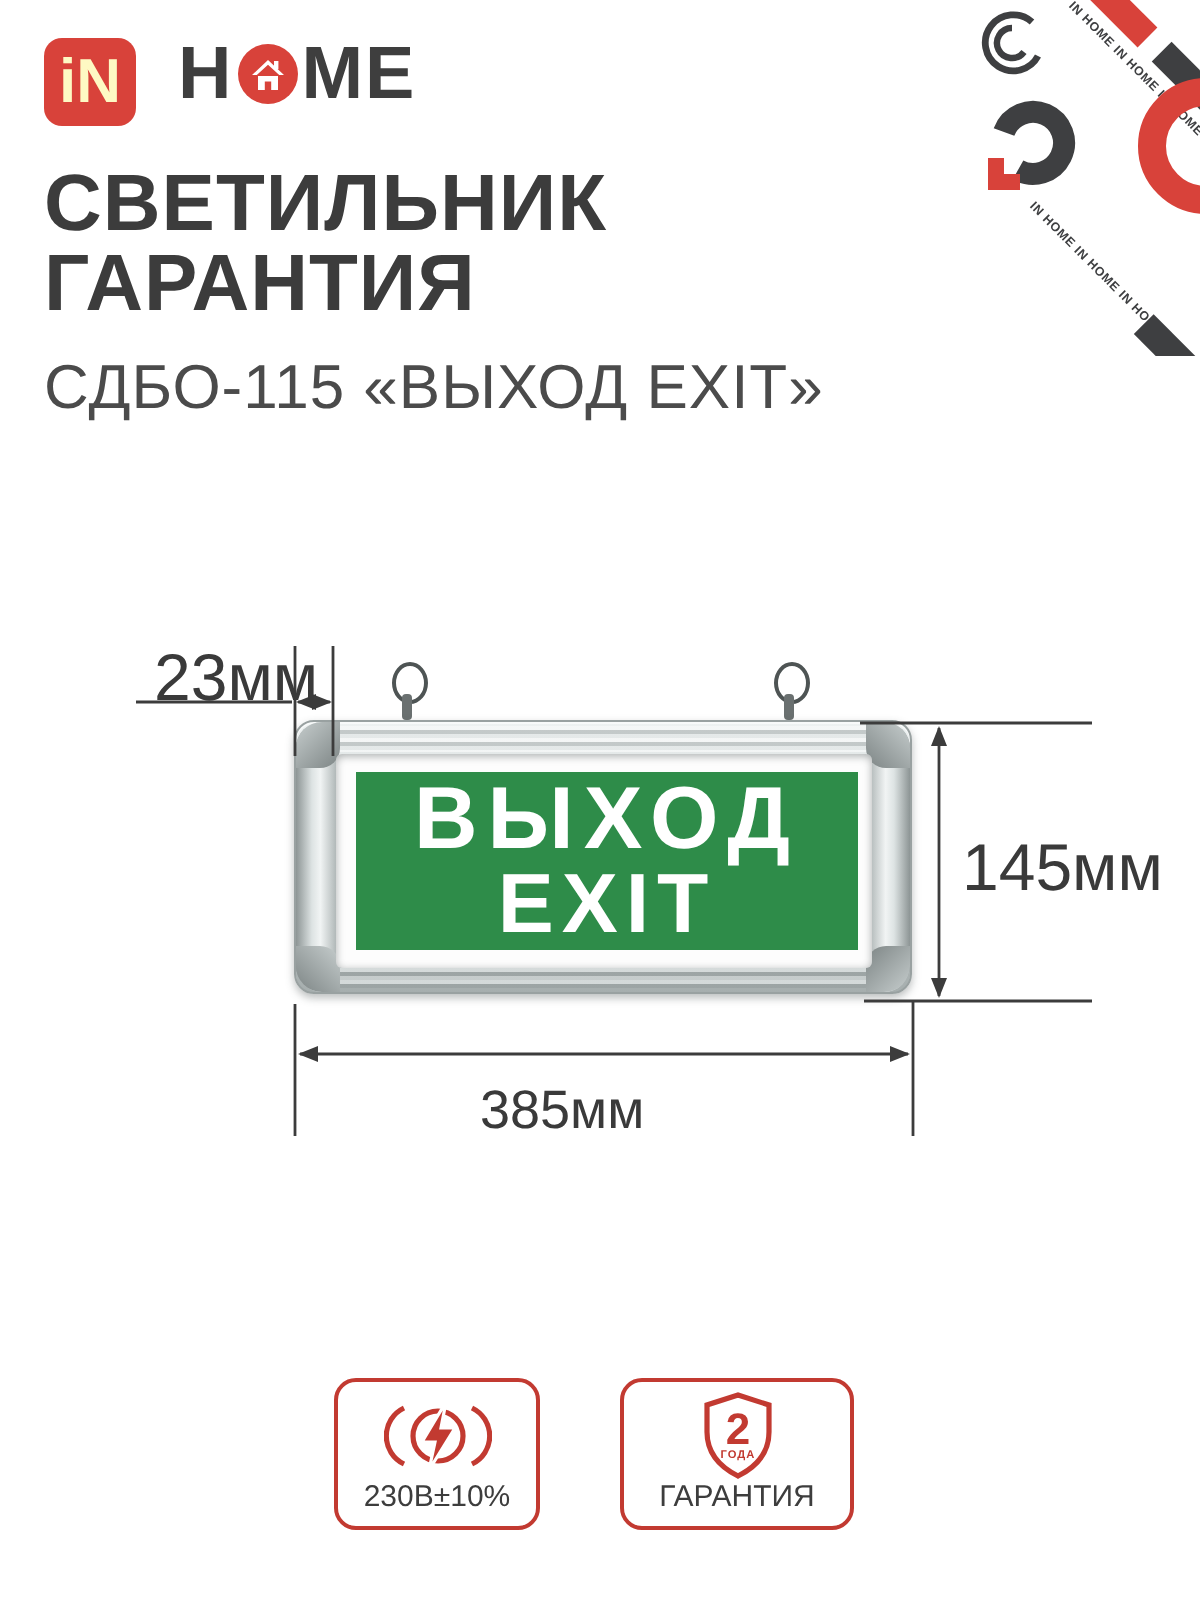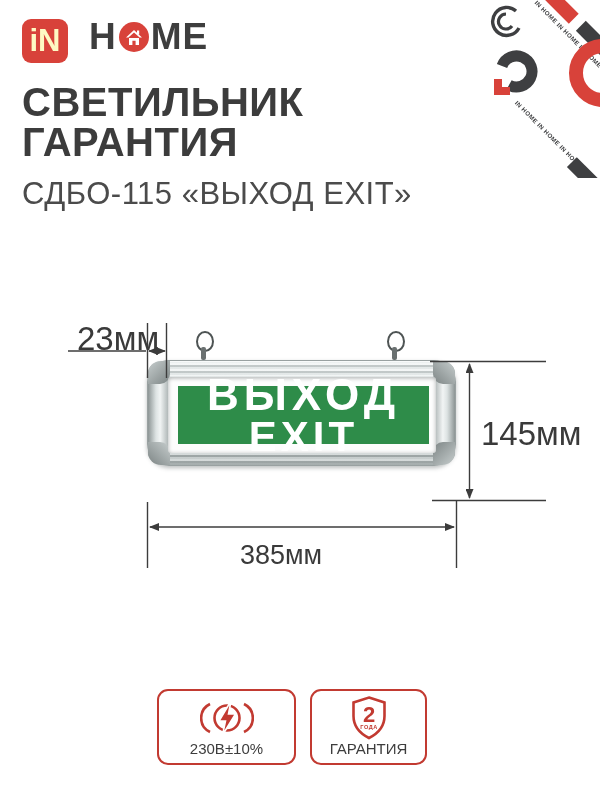--- a/index.html
+++ b/index.html
@@ -38,21 +38,21 @@
     position:absolute;left:22px;top:176px;font-weight:400;font-size:31px;
     color:#4b4b4b;letter-spacing:0.5px;white-space:nowrap;
   }
   
   .ring{
     position:absolute;top:331px;width:14px;height:17px;border:2.3px solid #4e5454;
     border-radius:50%;background:transparent;
   }
   .ring-stem{position:absolute;top:347px;width:5px;height:13px;background:#6a7070;border-radius:2px;}
   .sign-frame{
-    position:absolute;left:147px;top:360px;width:309px;height:106px;border-radius:22px;
+    position:absolute;left:147px;top:360px;width:309px;height:137px;border-radius:10px;
     background:linear-gradient(180deg,#eef2f2 0%,#d7dddd 28%,#c3caca 62%,#a6aeae 100%);
     box-shadow:0 2px 4px rgba(60,70,70,.35), inset 0 1px 0 #f8fafa;
     border:1px solid #99a1a1;box-sizing:border-box;
   }
   .frame-ridge-top{
     position:absolute;left:14px;right:14px;top:2px;height:13px;
     background:repeating-linear-gradient(180deg,#f6f8f8 0 2px,#b9c0c0 2px 4px,#e3e8e8 4px 6px);
     opacity:.8;border-radius:3px;
   }
   .frame-ridge-bottom{
@@ -86,21 +86,21 @@
   .dim-label{position:absolute;font-size:33px;color:#3a3a3a;white-space:nowrap;}
   .lbl-depth{left:77px;top:320px;}
   .lbl-height{left:481px;top:415px;}
   .lbl-width{left:240px;top:540px;width:124px;text-align:left;font-size:27px;}
   
   .badge{
     position:absolute;top:689px;height:76px;border:2.2px solid #c23a31;border-radius:11px;
     box-sizing:border-box;display:flex;flex-direction:column;align-items:center;
     background:#fff;
   }
-  .badge-voltage{left:157px;width:139px;}
+  .badge-voltage{left:167px;width:103px;}
   .badge-warranty{left:310px;width:117px;}
   .badge-icon{height:48px;display:flex;align-items:center;justify-content:center;margin-top:3px;}
   .badge-label{font-size:15px;color:#3d3d3d;letter-spacing:0px;margin-top:-2px;}
 </style>
 </head>
 <body>
 
 <div id="canvas">
 
   <div class="logo-square">

